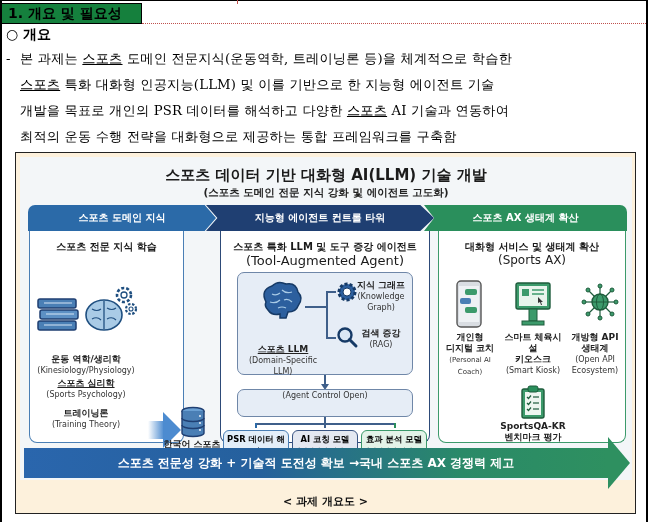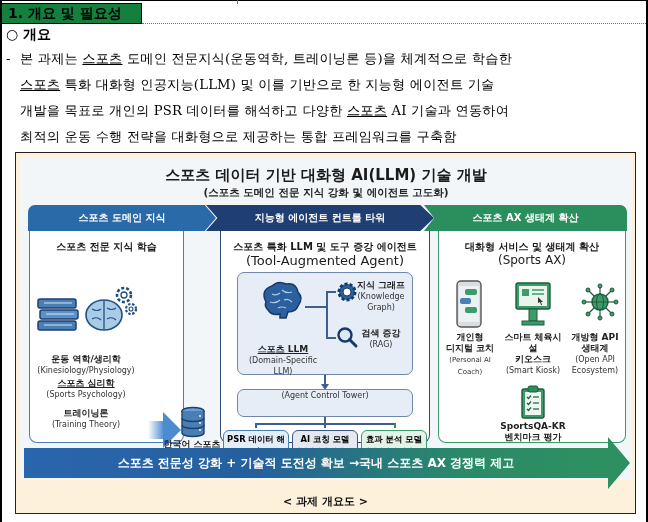--- a/index.html
+++ b/index.html
@@ -199,21 +199,21 @@
     </div>
     <div class="caption" style="left:220px; top:187px; width:86px;">
       <b class="ul">스포츠 LLM</b>
       <span class="en">(Domain-Specific LLM)</span>
     </div>
     <div class="connector" style="left:304px; top:218px; width:1.5px; height:11px;"></div>
     <svg style="left:301px; top:227px;" width="8" height="6" viewBox="0 0 8 6">
         <path d="M0 0 L8 0 L4 6z" fill="#3f5f8a"></path>
       </svg>
     <div class="tower">
-      <div class="en">(Agent Control Tower)</div>
+      <div class="en">(Agent Control Open)</div>
     </div>
     <div class="connector" style="left:304px; top:260px; width:1.5px; height:7px;"></div>
     <div class="connector" style="left:235px; top:266px; width:140px; height:1.5px;"></div>
     <div class="connector" style="left:235px; top:266px; width:1.5px; height:5px; background:#2b6aa8;"></div>
     <div class="connector" style="left:304px; top:266px; width:1.5px; height:5px;"></div>
     <div class="connector" style="left:374px; top:266px; width:1.5px; height:5px; background:#2a8f5c;"></div>
     <div class="sub-box b1">
       <span>PSR 데이터 해석</span>
       <span class="sm">(연계과제 개발 모델)</span>
     </div>

